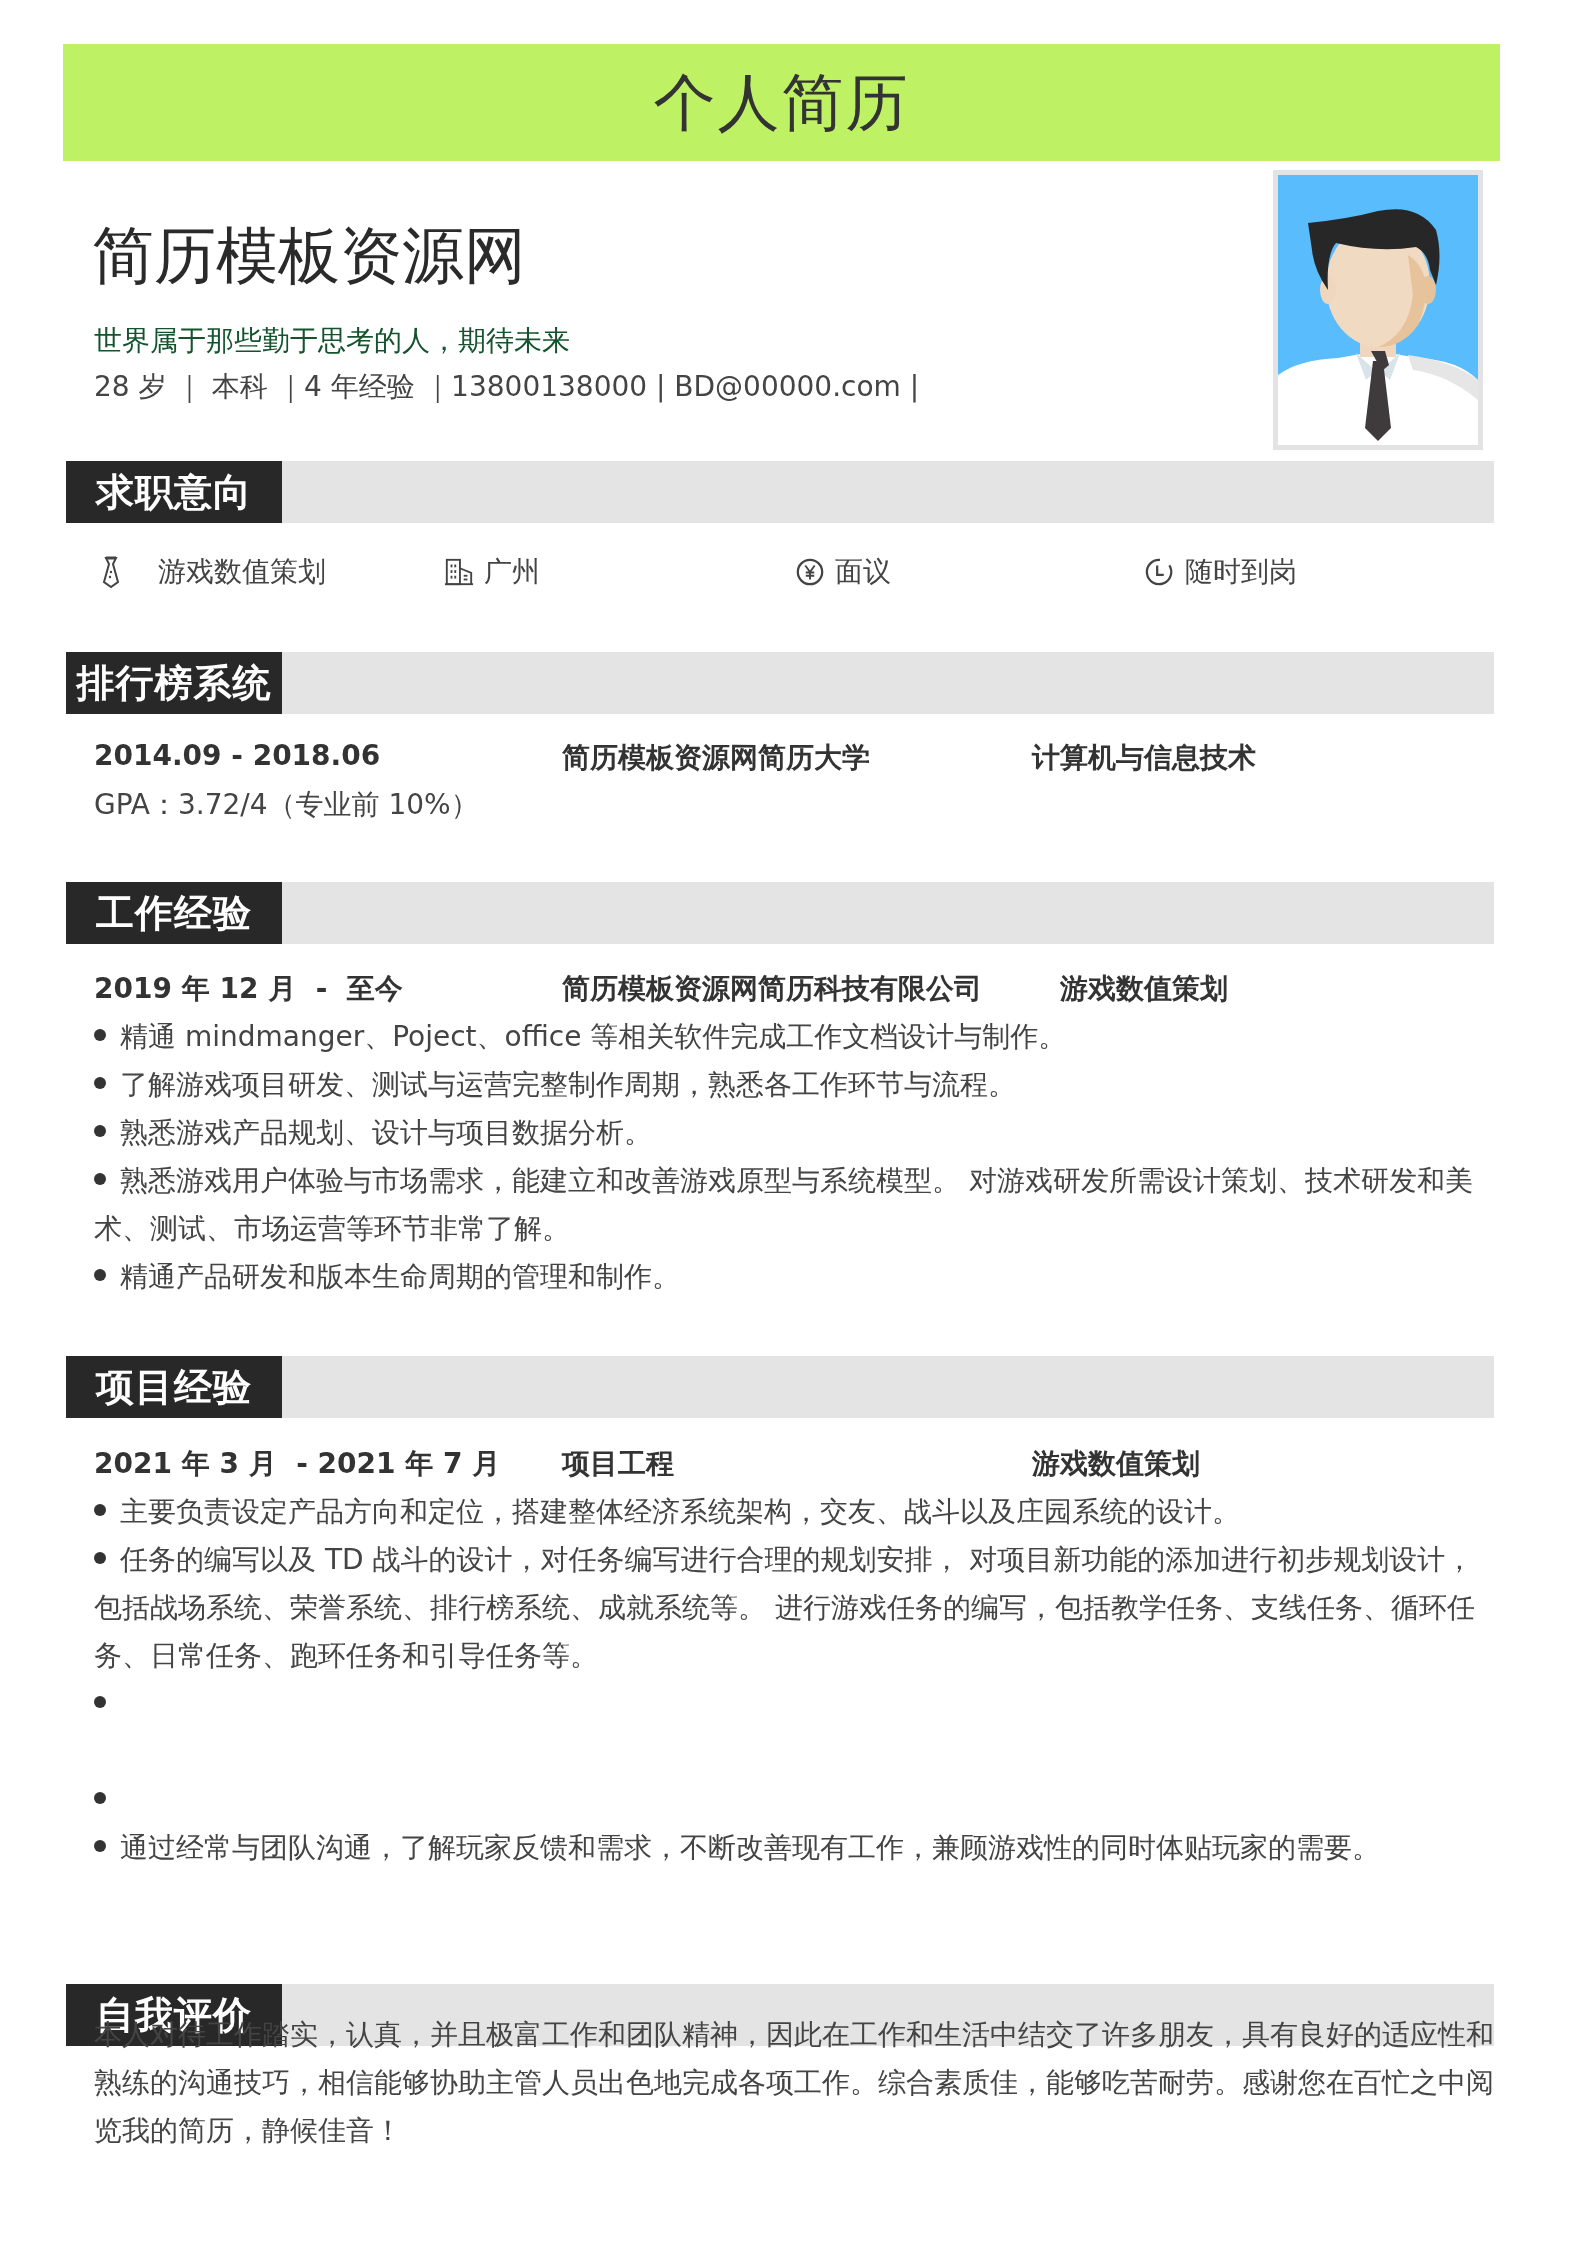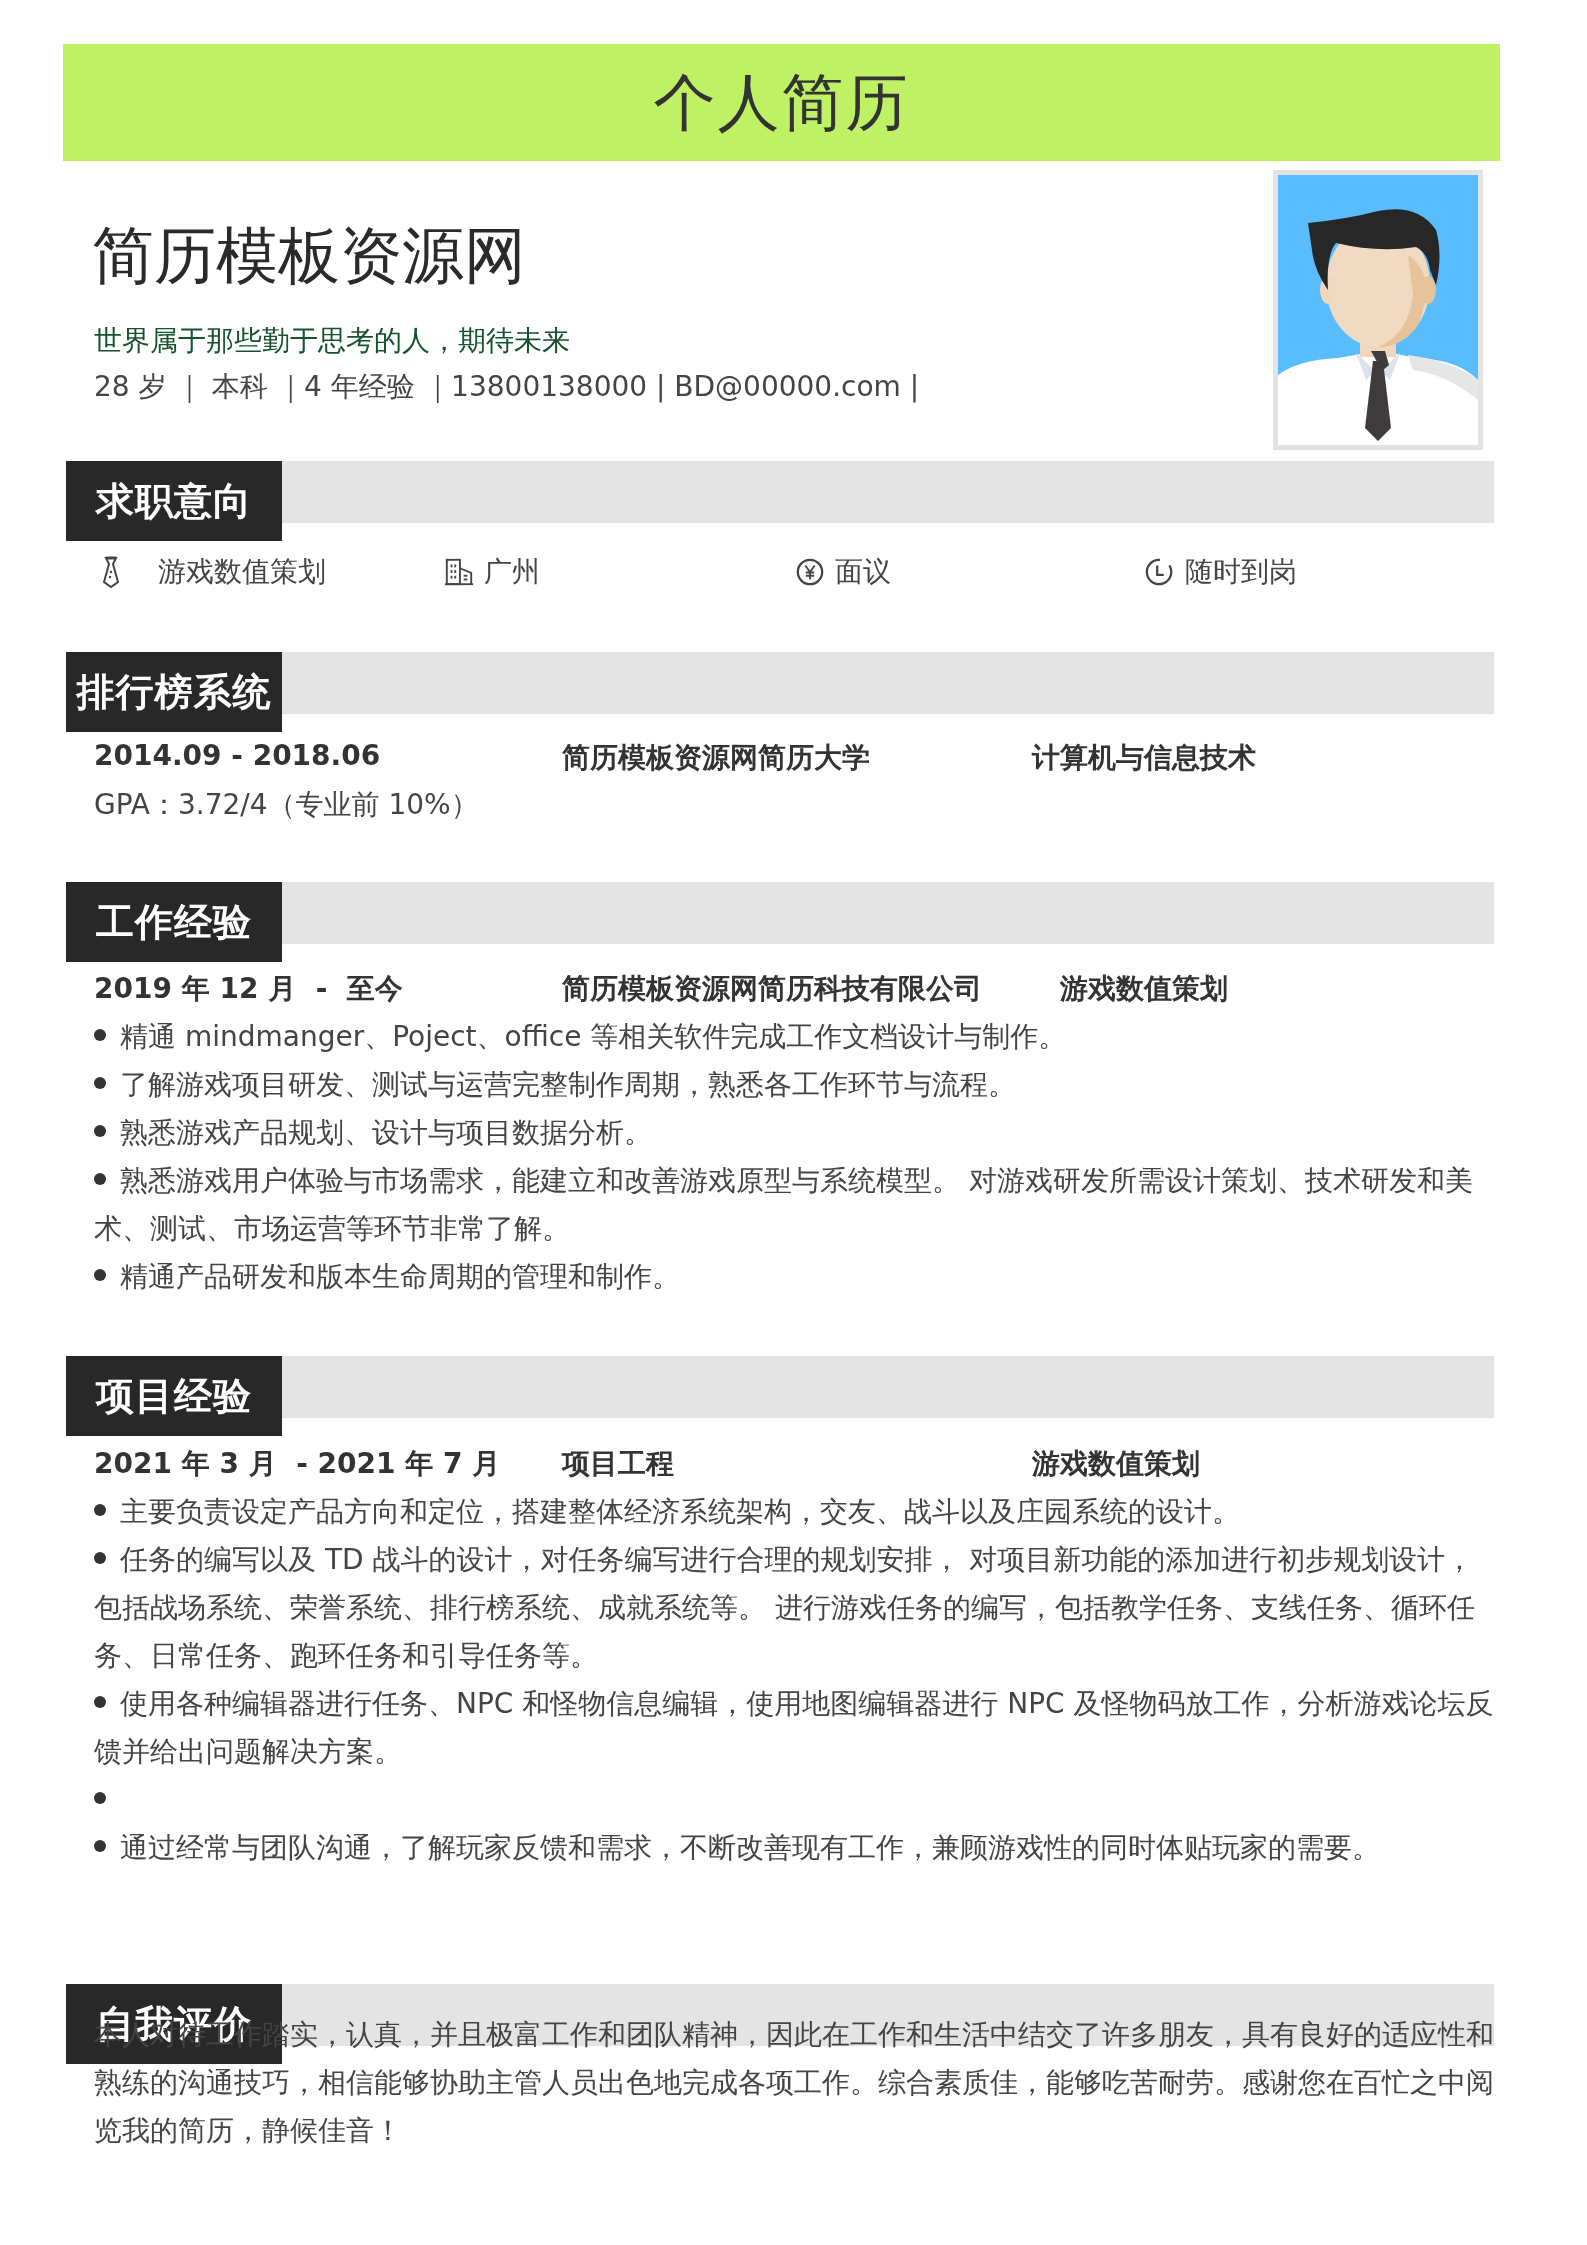--- a/index.html
+++ b/index.html
@@ -9,21 +9,21 @@
   .title-band { position: absolute; left: 63px; top: 44px; width: 1437px; height: 117px; background: #bef264; display: flex; align-items: center; justify-content: center; }
   .title-band .t { font-size: 62px; color: #333; letter-spacing: 2px; }
 
   .name { position: absolute; left: 92px; top: 225px; font-size: 62px; color: #2a2a2a; line-height: 1; }
   .motto { position: absolute; left: 94px; top: 322px; font-size: 28px; color: #14532d; }
   .info { position: absolute; left: 94px; top: 368px; font-size: 28px; color: #444; white-space: pre; }
 
   .photo { position: absolute; left: 1273px; top: 170px; width: 210px; height: 280px; border: 5px solid #e3e3e3; background: #58bcfd; overflow: hidden; }
 
   .sec-head { position: absolute; left: 66px; width: 1428px; height: 62px; background: #e4e4e4; }
-  .sec-head .lbl { position: absolute; left: 0; top: 0; width: 216px; height: 80px; background: #282828; color: #ffffff; font-size: 38px; font-weight: bold; display: flex; align-items: center; justify-content: center; letter-spacing: 1px; }
+  .sec-head .lbl { position: absolute; left: 0; top: 0; width: 216px; height: 62px; background: #282828; color: #ffffff; font-size: 38px; font-weight: bold; display: flex; align-items: center; justify-content: center; letter-spacing: 1px; }
 
   .intent { position: absolute; top: 552px; height: 40px; display: flex; align-items: center; font-size: 28px; color: #444; }
   .intent .ic { width: 30px; height: 34px; display: inline-flex; align-items: center; justify-content: center; margin-right: 10px; }
 
   .row { position: absolute; font-size: 28px; font-weight: bold; color: #333; white-space: nowrap; }
   .txt { position: absolute; left: 94px; width: 1400px; font-size: 28px; color: #444; line-height: 48px; }
   .bul { position: absolute; left: 94px; width: 1400px; font-size: 28px; color: #444; line-height: 48px; }
   .bul .dot { display: inline-block; width: 12px; height: 12px; border-radius: 50%; background: #333; margin-right: 14px; vertical-align: middle; position: relative; top: -3px; }
 </style>
 </head>
@@ -139,20 +139,20 @@
 
 <div class="sec-head" style="top:1356px;">
   <div class="lbl">项目经验</div>
 </div>
 <div class="row" style="left:94px; top:1445px; white-space:pre;">2021 年 3 月  - 2021 年 7 月</div>
 <div class="row" style="left:562px; top:1445px;">项目工程</div>
 <div class="row" style="left:1032px; top:1445px;">游戏数值策划</div>
 
 <div class="bul" style="top:1488px;"><span class="dot"></span><span>主要负责设定产品方向和定位，搭建整体经济系统架构，交友、战斗以及庄园系统的设计。</span></div>
 <div class="bul" style="top:1536px;"><span class="dot"></span><span>任务的编写以及 TD 战斗的设计，对任务编写进行合理的规划安排，  对项目新功能的添加进行初步规划设计，包括战场系统、荣誉系统、排行榜系统、成就系统等。  进行游戏任务的编写，包括教学任务、支线任务、循环任务、日常任务、跑环任务和引导任务等。</span></div>
-<div class="bul" style="top:1680px;"><span class="dot"></span><span>使用各种编辑器进行任务、NPC 和怪物信息编辑，使用地图编辑器进行 NPC 及怪物码放工作，分析游戏论坛反馈并给出问题解决方案。</span></div>
+<div class="bul" style="top:1680px;"><span class="dot"></span></div>
 <div class="bul" style="top:1776px;"><span class="dot"></span></div>
 <div class="bul" style="top:1824px;"><span class="dot"></span><span>通过经常与团队沟通，了解玩家反馈和需求，不断改善现有工作，兼顾游戏性的同时体贴玩家的需要。</span></div>
 
 <div class="sec-head" style="top:1984px;padding-left:13px;">
   <div class="lbl">自我评价</div>
 </div>
 <div class="txt" style="top:2011px;">本人对待工作踏实，认真，并且极富工作和团队精神，因此在工作和生活中结交了许多朋友，具有良好的适应性和熟练的沟通技巧，相信能够协助主管人员出色地完成各项工作。综合素质佳，能够吃苦耐劳。感谢您在百忙之中阅览我的简历，静候佳音！</div>
 
 </body></html>

